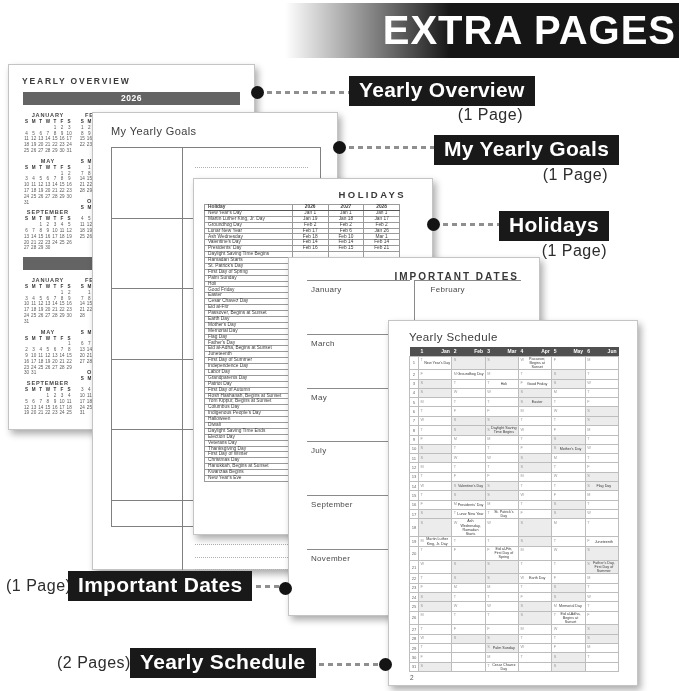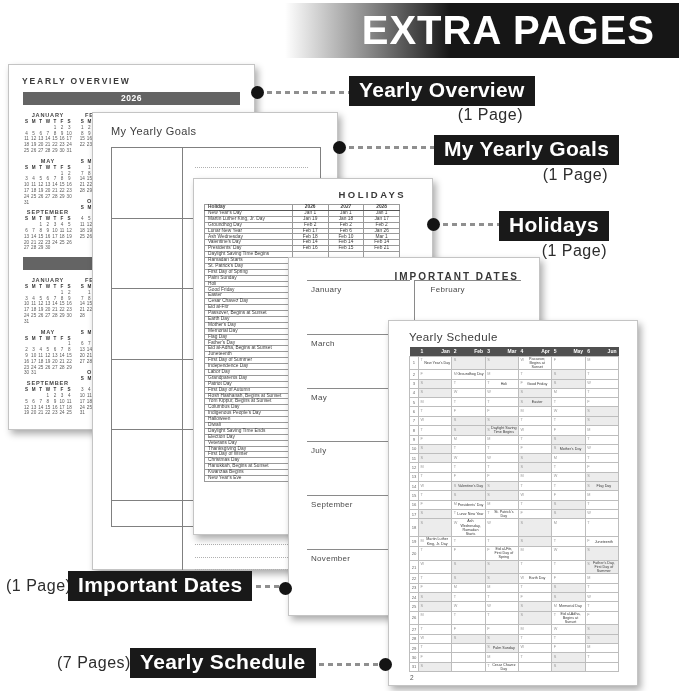--- a/index.html
+++ b/index.html
@@ -2,21 +2,21 @@
 <html><head>
 <meta charset="utf-8">
 <style>
   *{margin:0;padding:0;box-sizing:border-box}
   html,body{background:#fff}
   .stage{position:relative;width:679px;height:691px;background:#fff;overflow:hidden;
          font-family:"Liberation Sans",sans-serif}
 
   
   .banner{position:absolute;top:3px;left:285px;right:0;height:55px;z-index:8;
-          display:flex;align-items:center;justify-content:flex-end;padding-right:24px;
+          display:flex;align-items:center;justify-content:flex-end;padding-right:3px;
           background:linear-gradient(90deg,rgba(255,255,255,0) 0%,#161616 42%)}
   .banner-text{font-size:40px;font-weight:bold;color:#fff;letter-spacing:1px}
 
   
   .page{position:absolute;background:#fff;border:1px solid #c4c4c4;
         box-shadow:3px 4px 7px rgba(0,0,0,.33)}
   #pg-overview{left:8px;top:64px;width:247px;height:366px;z-index:1}
   #pg-goals{left:92px;top:112px;width:246px;height:458px;z-index:2}
   #pg-holidays{left:193px;top:178px;width:240px;height:357px;z-index:3}
   #pg-important{left:288px;top:257px;width:252px;height:359px;z-index:4}
@@ -2757,18 +2757,18 @@
   <div class="dot" id="c3-dot"></div>
   <div class="dash" id="c3-dash"></div>
   <div class="lbl" id="c3-lbl">Holidays</div>
   <div class="pg pgr" id="c3-pg">(1 Page)</div>
 
   <div class="pg" id="c4-pg">(1 Page)</div>
   <div class="lbl" id="c4-lbl">Important Dates</div>
   <div class="dash" id="c4-dash"></div>
   <div class="dot" id="c4-dot"></div>
 
-  <div class="pg" id="c5-pg">(7 Pages)</div>
+  <div class="pg" id="c5-pg">(2 Pages)</div>
   <div class="lbl" id="c5-lbl">Yearly Schedule</div>
   <div class="dash" id="c5-dash"></div>
   <div class="dot" id="c5-dot"></div>
 
 </div>
 
 </body></html>

